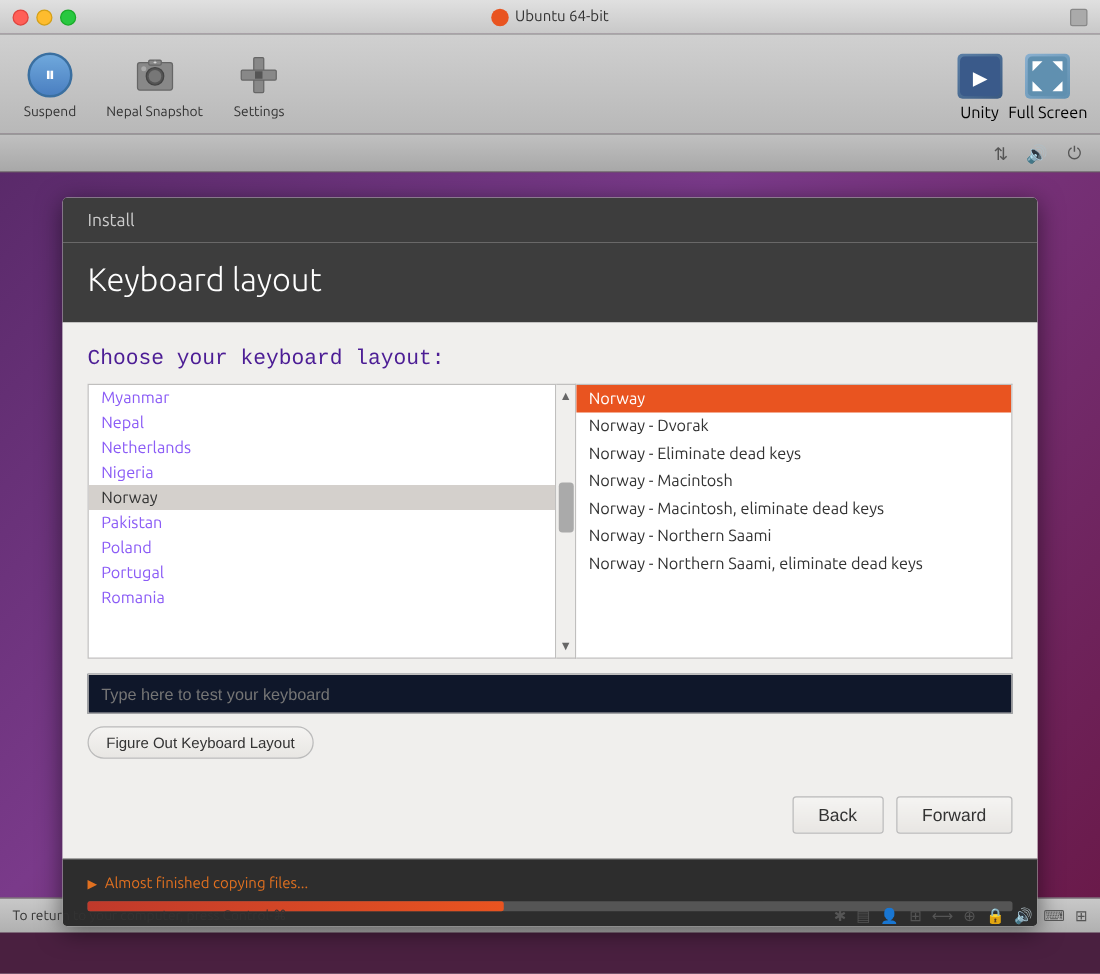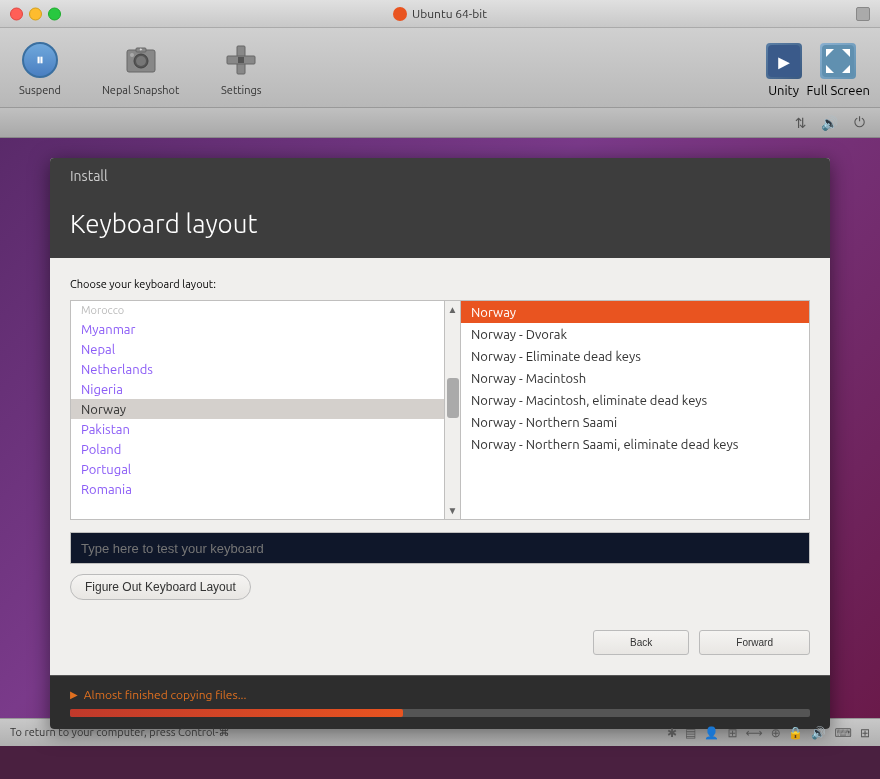--- a/index.html
+++ b/index.html
@@ -76,21 +76,21 @@
       width: 100%;
       height: 80px;
       background: linear-gradient(to bottom, #d0d0d0, #b8b8b8);
       display: flex;
       align-items: center;
       padding: 0 10px;
       border-bottom: 1px solid #999;
     }
     .toolbar-left {
       display: flex;
-      gap: 32px;
+      gap: 15px;
       flex: 1;
     }
     .toolbar-btn {
       display: flex;
       flex-direction: column;
       align-items: center;
       gap: 4px;
       cursor: pointer;
       min-width: 60px;
     }
@@ -232,23 +232,24 @@
       font-size: 26px;
       font-weight: 300;
     }
 
     
     .install-body {
       background: #f0efed;
       padding: 20px;
     }
     .choose-label {
-      font-size: 11px;
-      color: #000000;
+      font-size: 17px;
+      color: #4c1d95;
       margin-bottom: 10px;
+      font-family: Liberation Mono, monospace;
     }
     .layout-selector {
       display: flex;
       gap: 0;
       height: 220px;
       margin-bottom: 12px;
     }
     .country-list {
       width: 375px;
       border: 1px solid #c0bfbe;
@@ -338,22 +339,22 @@
       display: flex;
       justify-content: flex-end;
       gap: 10px;
       margin-top: 20px;
       padding-top: 10px;
     }
     .nav-btn {
       background: linear-gradient(to bottom, #f5f4f2, #e8e6e3);
       border: 1px solid #bbb;
       border-radius: 3px;
-      padding: 6px 36px;
-      font-size: 10px;
+      padding: 6px 20px;
+      font-size: 14px;
       color: #333;
       cursor: pointer;
       min-width: 70px;
     }
 
     
     .progress-area {
       background: #2d2d2d;
       padding: 12px 20px;
       border-top: 1px solid #555;
@@ -507,21 +508,20 @@
       <span>Keyboard layout</span>
     </div>
 
     <div class="install-body">
       <div class="choose-label">Choose your keyboard layout:</div>
 
       
       <div class="layout-selector">
 
         <div class="country-list">
-          <div class="country-item partial-visible" style="color:#bbb; font-size:11px;">Morocco</div>
           <div class="country-item">Myanmar</div>
           <div class="country-item">Nepal</div>
           <div class="country-item">Netherlands</div>
           <div class="country-item">Nigeria</div>
           <div class="country-item selected">Norway</div>
           <div class="country-item">Pakistan</div>
           <div class="country-item">Poland</div>
           <div class="country-item">Portugal</div>
           <div class="country-item">Romania</div>
         </div>

